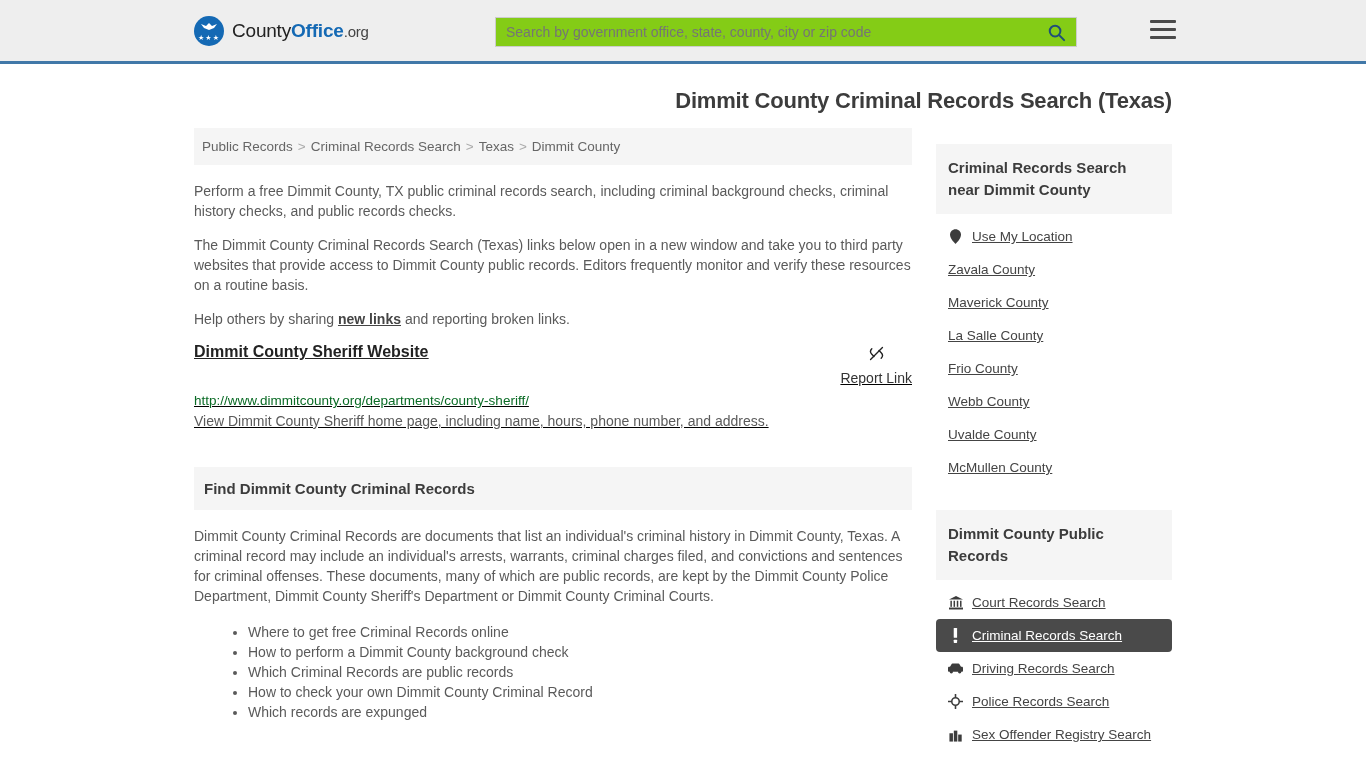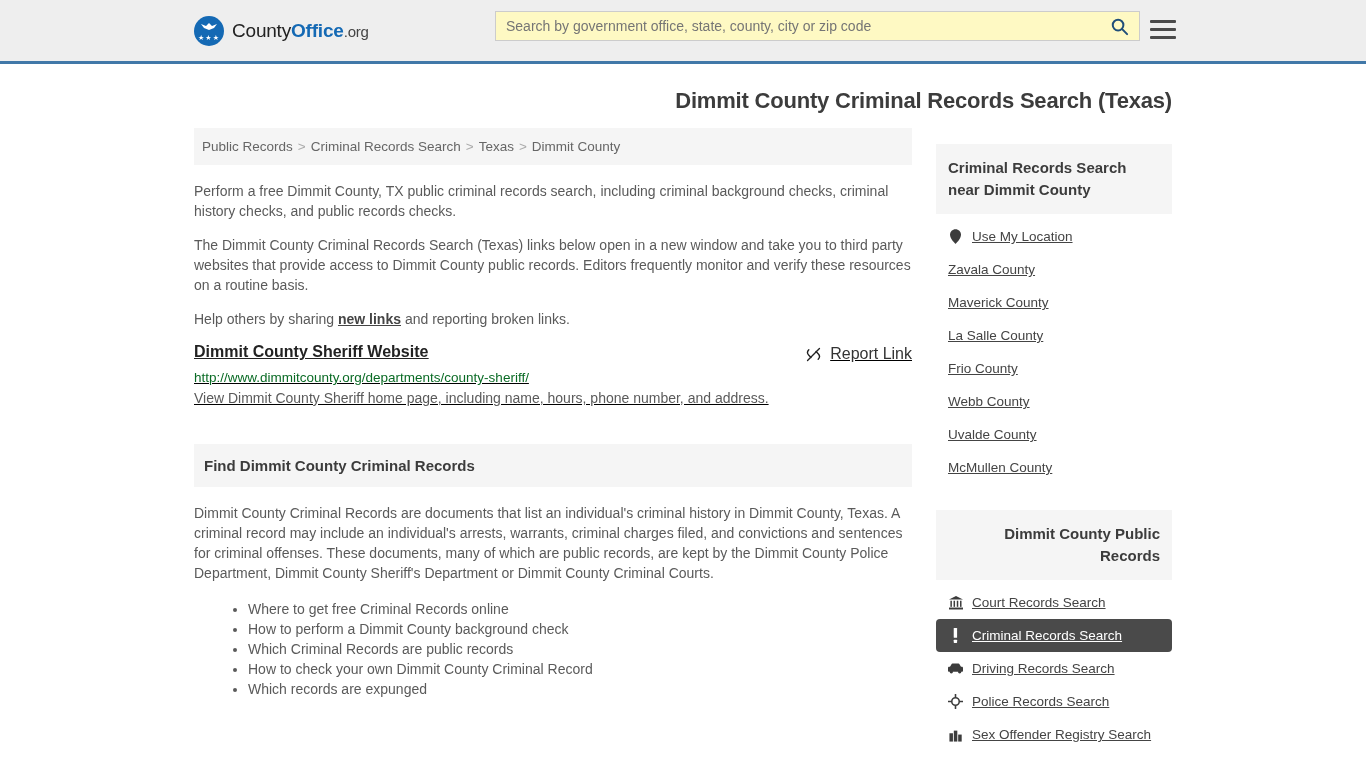--- a/index.html
+++ b/index.html
@@ -52,24 +52,24 @@
     color: #222222;
     letter-spacing: -0.2px;
     white-space: nowrap;
   }
   .brand-text .b-bold { font-weight: bold; color: #1469b4; }
   .brand-text .b-org { font-size: 15px; color: #444; }
 
   .search-wrap {
     position: absolute;
     left: 495px;
-    top: 11px;
-    width: 645px;
+    top: 17px;
+    width: 582px;
     height: 30px;
-    background: #fef9c3;
+    background: #84cc16;
     border: 1px solid #cccccc;
     display: flex;
     align-items: center;
   }
   .search-input {
     border: 0;
     outline: none;
     flex: 1;
     height: 100%;
     padding: 0 10px;
@@ -153,24 +153,25 @@
   }
   .result-title {
     font-size: 16px;
     font-weight: bold;
     color: #222;
     text-decoration: underline;
     cursor: pointer;
   }
   .report-link {
     display: flex; align-items: center; gap: 8px;
-    font-size: 16px; color: #333;
+    font-size: 14px; color: #333;
     cursor: pointer;
     white-space: nowrap;
     padding-top: 2px;
+    flex-direction: column;
   }
   .result-url {
     display: block;
     font-size: 13.5px;
     color: #0a6b25;
     margin-top: 7px;
     text-decoration: none;
   }
   .result-desc {
     font-size: 14px;
@@ -231,21 +232,21 @@
     background: #4a4a4a;
   }
   .side-item.active a { color: #ffffff; }
   .side-icon {
     width: 15px; height: 15px;
     display: flex; align-items: center; justify-content: center;
     flex: 0 0 15px;
     color: #3c3c3c;
   }
   .side-item.active .side-icon { color: #ffffff; }
-  .side-block-2 { margin-top: 26px; text-align: right; }
+  .side-block-2 { margin-top: 26px; }
 </style>
 </head>
 <body>
 
 <div class="site-header">
   <div class="brand">
     <div class="brand-logo">
       <svg class="eagle" viewBox="0 0 20 10">
         <path d="M10 1 L13 4 L18 2 L15 6 L10 8 L5 6 L2 2 L7 4 Z" fill="#ffffff"></path>
       </svg>

